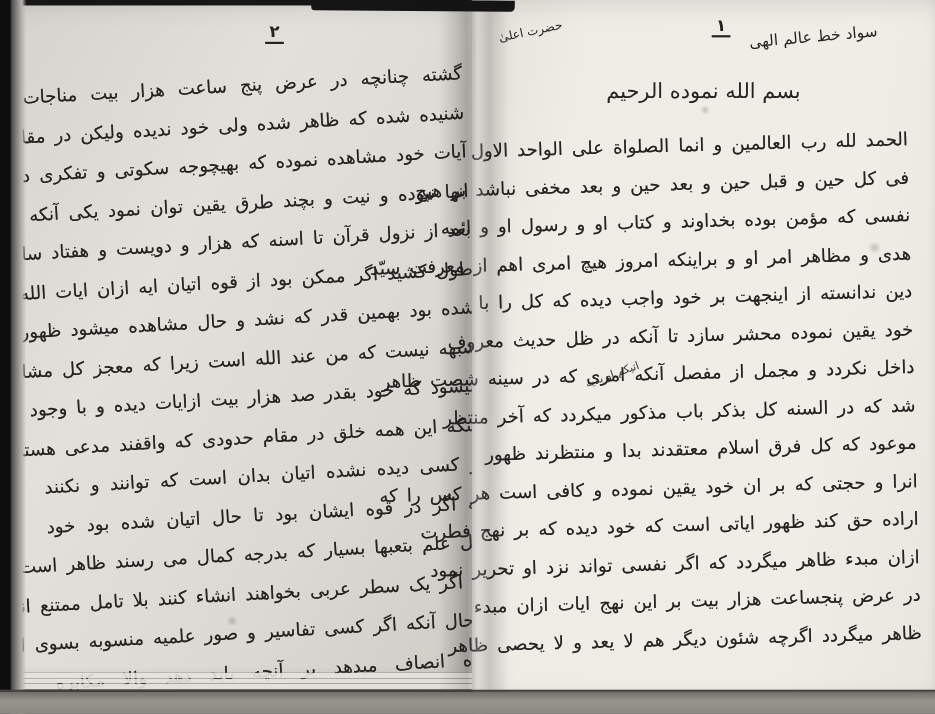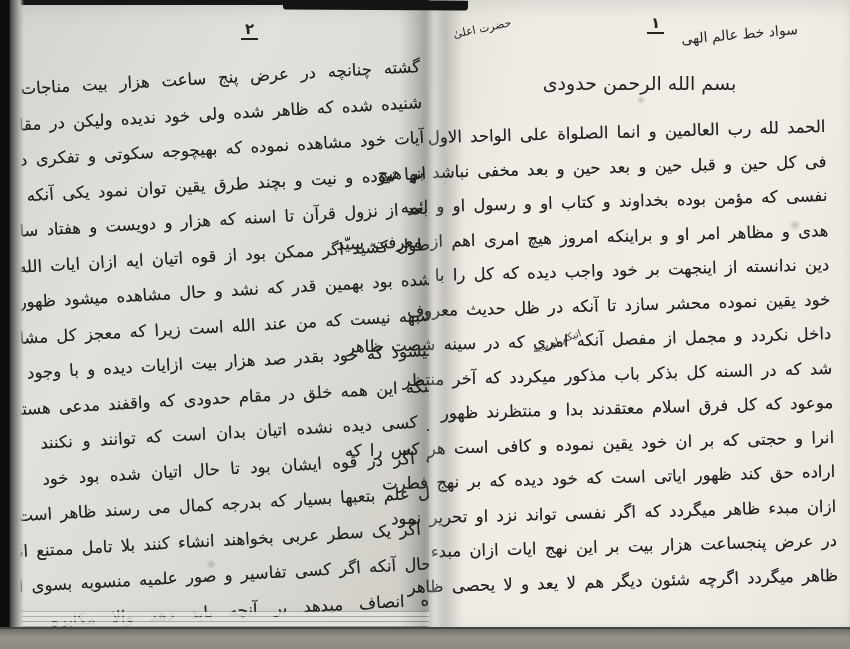--- a/index.html
+++ b/index.html
@@ -81,21 +81,21 @@
       <div class="ms-line">و حال آنکه اگر کسی تفاسیر و صور علمیه منسوبه بسوی ایشان را</div>
       <div class="ms-line">دیده انصاف میدهد بر آنچه باید دهد والا مکابره</div>
     </div>
     <div class="fore-edge"></div>
   </div>
 
   <div class="page-right">
     <div class="hdr-title ink">سواد خط عالم الهی</div>
     <div class="pageno pn-right ink">١</div>
     <div class="hdr-note ink">حضرت اعلیٰ</div>
-    <div class="basmala ink">بسم الله الرحمن حدودی</div>
+    <div class="basmala ink">بسم الله نموده الرحیم</div>
     <div class="textblock tb-right ink">
       <div class="ms-line">الحمد لله رب العالمین و انما الصلواة علی الواحد الاول</div>
       <div class="ms-line">فی کل حین و قبل حین و بعد حین و بعد مخفی نباشد بر هیچ</div>
       <div class="ms-line">نفسی که مؤمن بوده بخداوند و کتاب او و رسول او و ائمه</div>
       <div class="ms-line">هدی و مظاهر امر او و براینکه امروز هیچ امری اهم از معرفت سیّد</div>
       <div class="ms-line">دین ندانسته از اینجهت بر خود واجب دیده که کل را با</div>
       <div class="ms-line">خود یقین نموده محشر سازد تا آنکه در ظل حدیث معروف</div>
       <div class="ms-line">داخل نکردد و مجمل از مفصل آنکه امری که در سینه شصت ظاهر</div>
       <div class="ms-line">شد که در السنه کل بذکر باب مذکور میکردد که آخر منتظر</div>
       <div class="ms-line">موعود که کل فرق اسلام معتقدند بدا و منتظرند ظهور</div>

